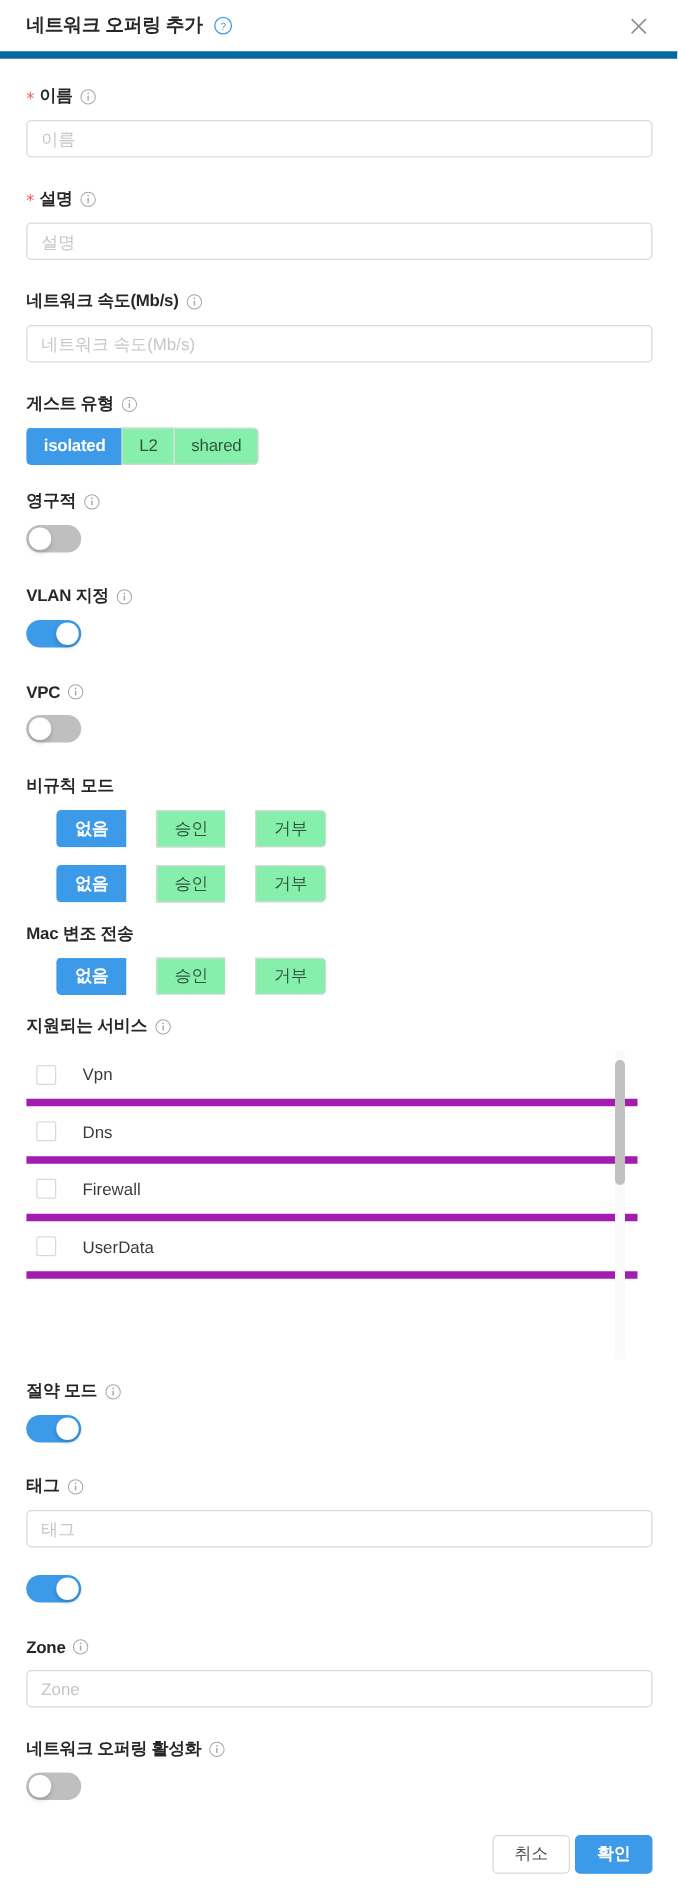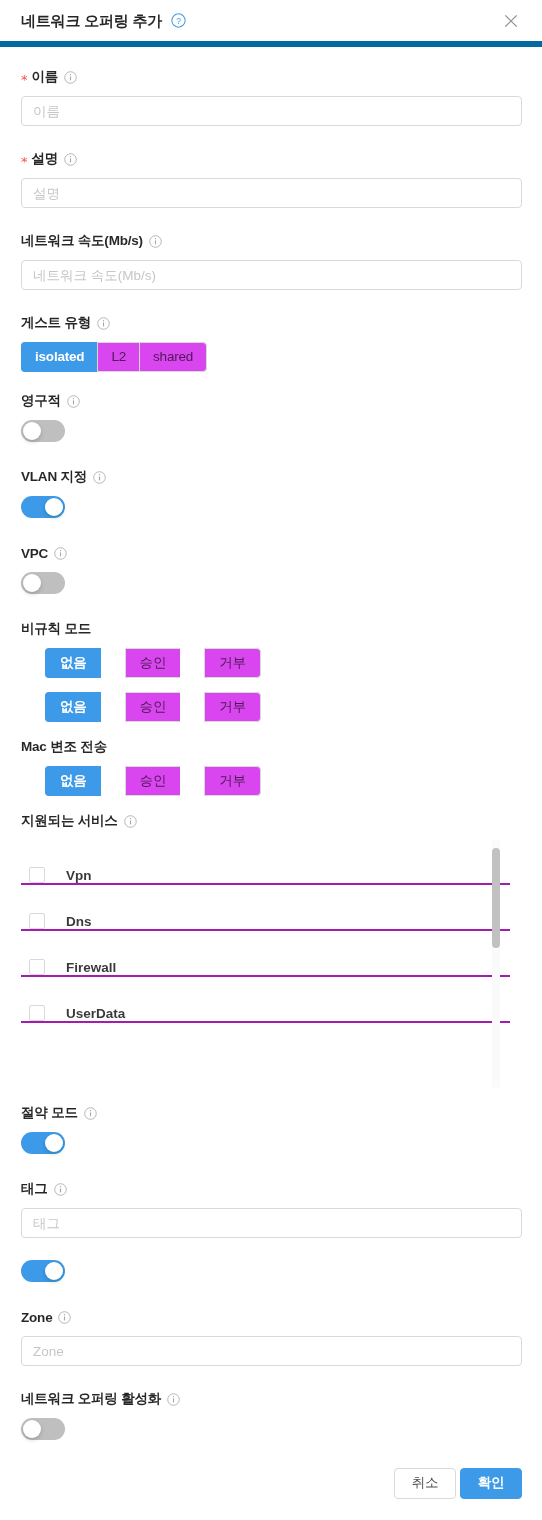--- a/index.html
+++ b/index.html
@@ -107,21 +107,21 @@
   .gap-24 { height: 24px; }
   .gap-14 { height: 14px; }
 
   
   .segmented { display: inline-flex; }
   .seg-btn {
     height: 30px;
     padding: 0 13px;
     border: 1px solid #d9d9d9;
     border-right-width: 0;
-    background: #d946ef;
+    background: #86efac;
     color: rgba(0,0,0,0.65);
     font-family: inherit;
     font-size: 13.5px;
     line-height: 28px;
     cursor: pointer;
     white-space: nowrap;
     letter-spacing: -0.2px;
   }
   .seg-btn:first-child { border-radius: 4px 0 0 4px; }
   .seg-btn:last-child { border-radius: 0 4px 4px 0; border-right-width: 1px; }
@@ -164,23 +164,22 @@
     overflow: hidden;
   }
   .services-list {
     position: absolute;
     top: 0; left: 0;
     width: 489px;
   }
   .service-row {
     height: 46px;
     display: flex;
-    align-items: flex-end;
-    border-bottom: 2px solid #a21caf;
-    font-weight: bold;
+    align-items: center;
+    border-bottom: 6px solid #a21caf;
   }
   .service-row:first-child { height: 45px; }
   .checkbox {
     width: 16px; height: 16px;
     border: 1px solid #d9d9d9;
     border-radius: 2px;
     background: #fff;
     flex: 0 0 auto;
     margin-left: 8px;
     cursor: pointer;

